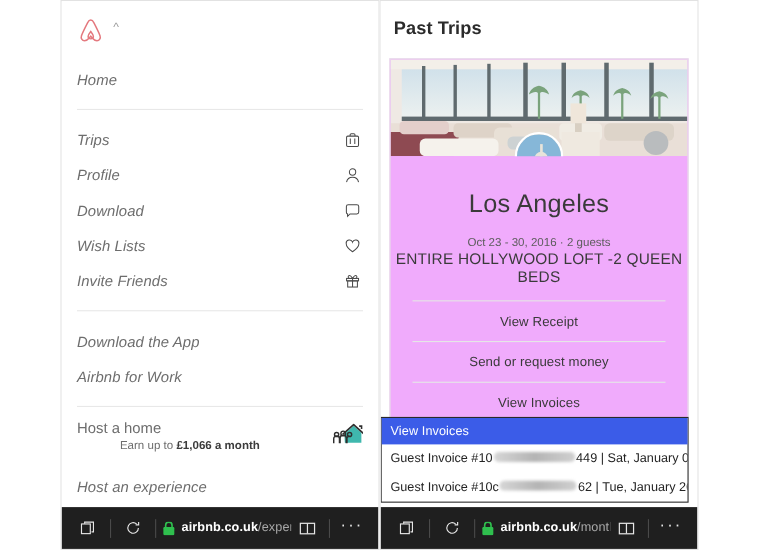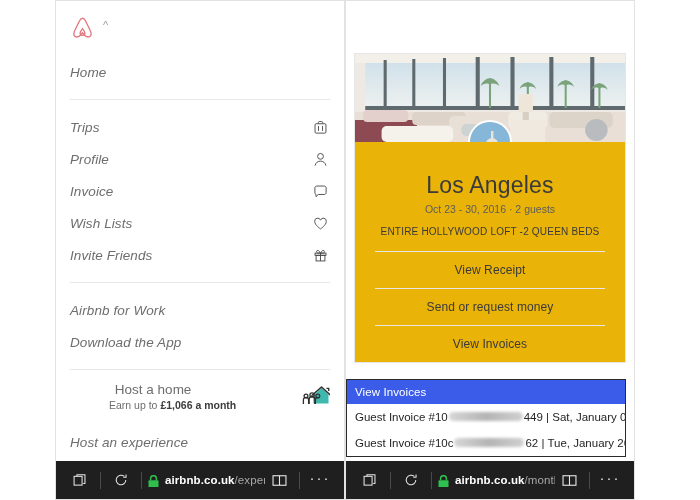--- a/index.html
+++ b/index.html
@@ -38,36 +38,36 @@
   .belo { width:25px; height:26px; }
   .caret { color:#9a9a9a; font-size:11px; line-height:1; margin-bottom:6px; }
 
   .mrow { display:flex; align-items:center; justify-content:space-between;
           padding:0 14px; height:32px;font-style:italic; }
   .mrow .lbl { font-size:13.5px; color:#6d6d6d; letter-spacing:0.1px; }
   .mrow .ico { width:20px; height:20px; color:#4a4a4a; flex:none; display:flex;
                align-items:center; justify-content:center; }
   .hr { height:1px; background:#e8e8e8; margin:11px 14px; }
 
-  .host-row { display:flex; align-items:center; justify-content:space-between; padding:0 14px;text-align:center; }
+  .host-row { display:flex; align-items:center; justify-content:space-between; padding:0 14px; }
   .host-txt .t1 { font-size:13.5px; color:#6d6d6d; line-height:17px; }
   .host-txt .t2 { font-size:10.5px; color:#6d6d6d; line-height:14px;margin-left:39px; }
   .host-txt .t2 b { color:#3c3c3c; font-weight:700; }
 
   
   .pt-title { font-size:16.5px; font-weight:700; color:#2b2b2b; padding:16px 0 0 12px;
               letter-spacing:0.1px; }
-  .card { position:absolute; left:8px; right:8px; top:52px; background:#eab308;
+  .card { position:absolute; left:8px; right:8px; top:52px; background:#f0abfc;
           border:1px solid #e6e6e6; }
   .hero { position:relative; height:88px; overflow:hidden; }
   .avatar { position:absolute; left:50%; transform:translateX(-50%); bottom:-22px;
             width:44px; height:44px; border-radius:50%; border:2px solid #fff; overflow:hidden; }
   .city { text-align:center; font-size:23px; color:#3a3a3a; margin-top:30px; letter-spacing:0.2px; }
-  .sub1 { text-align:center; font-size:10.5px; color:#5d5d5d; margin-top:4px; }
-  .sub2 { text-align:center; font-size:10px; color:#3a3a3a; margin-top:11px; letter-spacing:0.2px; }
+  .sub1 { text-align:center; font-size:10.5px; color:#5d5d5d; margin-top:16px; }
+  .sub2 { text-align:center; font-size:14px; color:#3a3a3a; margin-top:0; letter-spacing:0.2px; }
   .cdiv { height:1px; background:#e6e6e6; margin:0 20px; }
   .act { text-align:center; font-size:12px; color:#3a3a3a; padding:11px 0; letter-spacing:0.1px; }
 
   
   .dd { position:absolute; left:0px; top:378px; width:280px; background:#fff;
         border:1px solid #2a2a2a; z-index:30; }
   .dd-head { background:#3b5ce8; color:#fff; font-size:11.5px; padding:6px 8px; letter-spacing:0.1px; }
   .dd-item { font-size:11.5px; color:#242424; padding:7px 8px; white-space:nowrap; overflow:hidden; }
   .redact { display:inline-block; height:9px; vertical-align:middle; border-radius:5px;
             background:linear-gradient(90deg,#d6d6d6,#b4b4b4,#d0d0d0);
@@ -109,21 +109,21 @@
       <div class="mrow">
         <span class="lbl">Profile</span>
         <span class="ico">
           <svg viewBox="0 0 20 20" width="17" height="17" fill="none" stroke="#4a4a4a" stroke-width="1.1">
             <circle cx="10" cy="6.3" r="3.4"></circle>
               <path d="M3.6 17.2c.6-3.4 3.3-5.3 6.4-5.3s5.8 1.9 6.4 5.3"></path>
           </svg>
         </span>
       </div>
       <div class="mrow">
-        <span class="lbl">Invoice</span>
+        <span class="lbl">Download</span>
         <span class="ico">
           <svg viewBox="0 0 20 20" width="17" height="17" fill="none" stroke="#4a4a4a" stroke-width="1.1">
             <path d="M3.4 5.6c0-1.1.9-2 2-2h9.2c1.1 0 2 .9 2 2v5.9c0 1.1-.9 2-2 2H7.3l-2.6 2.6v-2.6h-.1c-.7-.3-1.2-1-1.2-1.9z"></path>
           </svg>
         </span>
       </div>
       <div class="mrow">
         <span class="lbl">Wish Lists</span>
         <span class="ico">
           <svg viewBox="0 0 20 20" width="17" height="17" fill="none" stroke="#4a4a4a" stroke-width="1.1">
@@ -138,24 +138,24 @@
             <rect x="3.6" y="7.2" width="12.8" height="2.6"></rect>
             <rect x="4.8" y="9.8" width="10.4" height="6.6"></rect>
             <path d="M10 7.2v9.2"></path>
             <path d="M10 7.2C9 5.6 8.1 4 6.9 4c-.9 0-1.6.7-1.6 1.6 0 1 .9 1.6 2 1.6zM10 7.2c1-1.6 1.9-3.2 3.1-3.2.9 0 1.6.7 1.6 1.6 0 1-.9 1.6-2 1.6z"></path>
           </svg>
         </span>
       </div>
       <div class="hr"></div>
 
       <div class="mrow">
+        <span class="lbl">Download the App</span>
+      </div>
+      <div class="mrow">
         <span class="lbl">Airbnb for Work</span>
-      </div>
-      <div class="mrow">
-        <span class="lbl">Download the App</span>
       </div>
       <div class="hr"></div>
 
       <div class="host-row">
         <div class="host-txt">
           <div class="t1">Host a home</div>
           <div class="t2"><span>Earn up to </span><b>£1,066 a month</b></div>
         </div>
         <span>
           <svg viewBox="0 0 30 24" width="30" height="24" fill="none">
@@ -208,20 +208,21 @@
         </svg>
       </span>
       <span class="divider-v"></span>
       <span class="cbtn ellip">···</span>
     </div>
   </div>
 
   <div class="phone phone-right">
     <div class="screen">
 
+      <div class="pt-title">Past Trips</div>
 
       <div class="card">
         <div class="hero">
           <svg viewBox="0 0 264 88" width="100%" height="88" preserveAspectRatio="none">
             <defs>
               <linearGradient id="sky" x1="0" y1="0" x2="0" y2="1">
                 <stop offset="0%" stop-color="#cfe0ea"></stop>
                   <stop offset="100%" stop-color="#eef2f0"></stop>
               </linearGradient>
             </defs>

